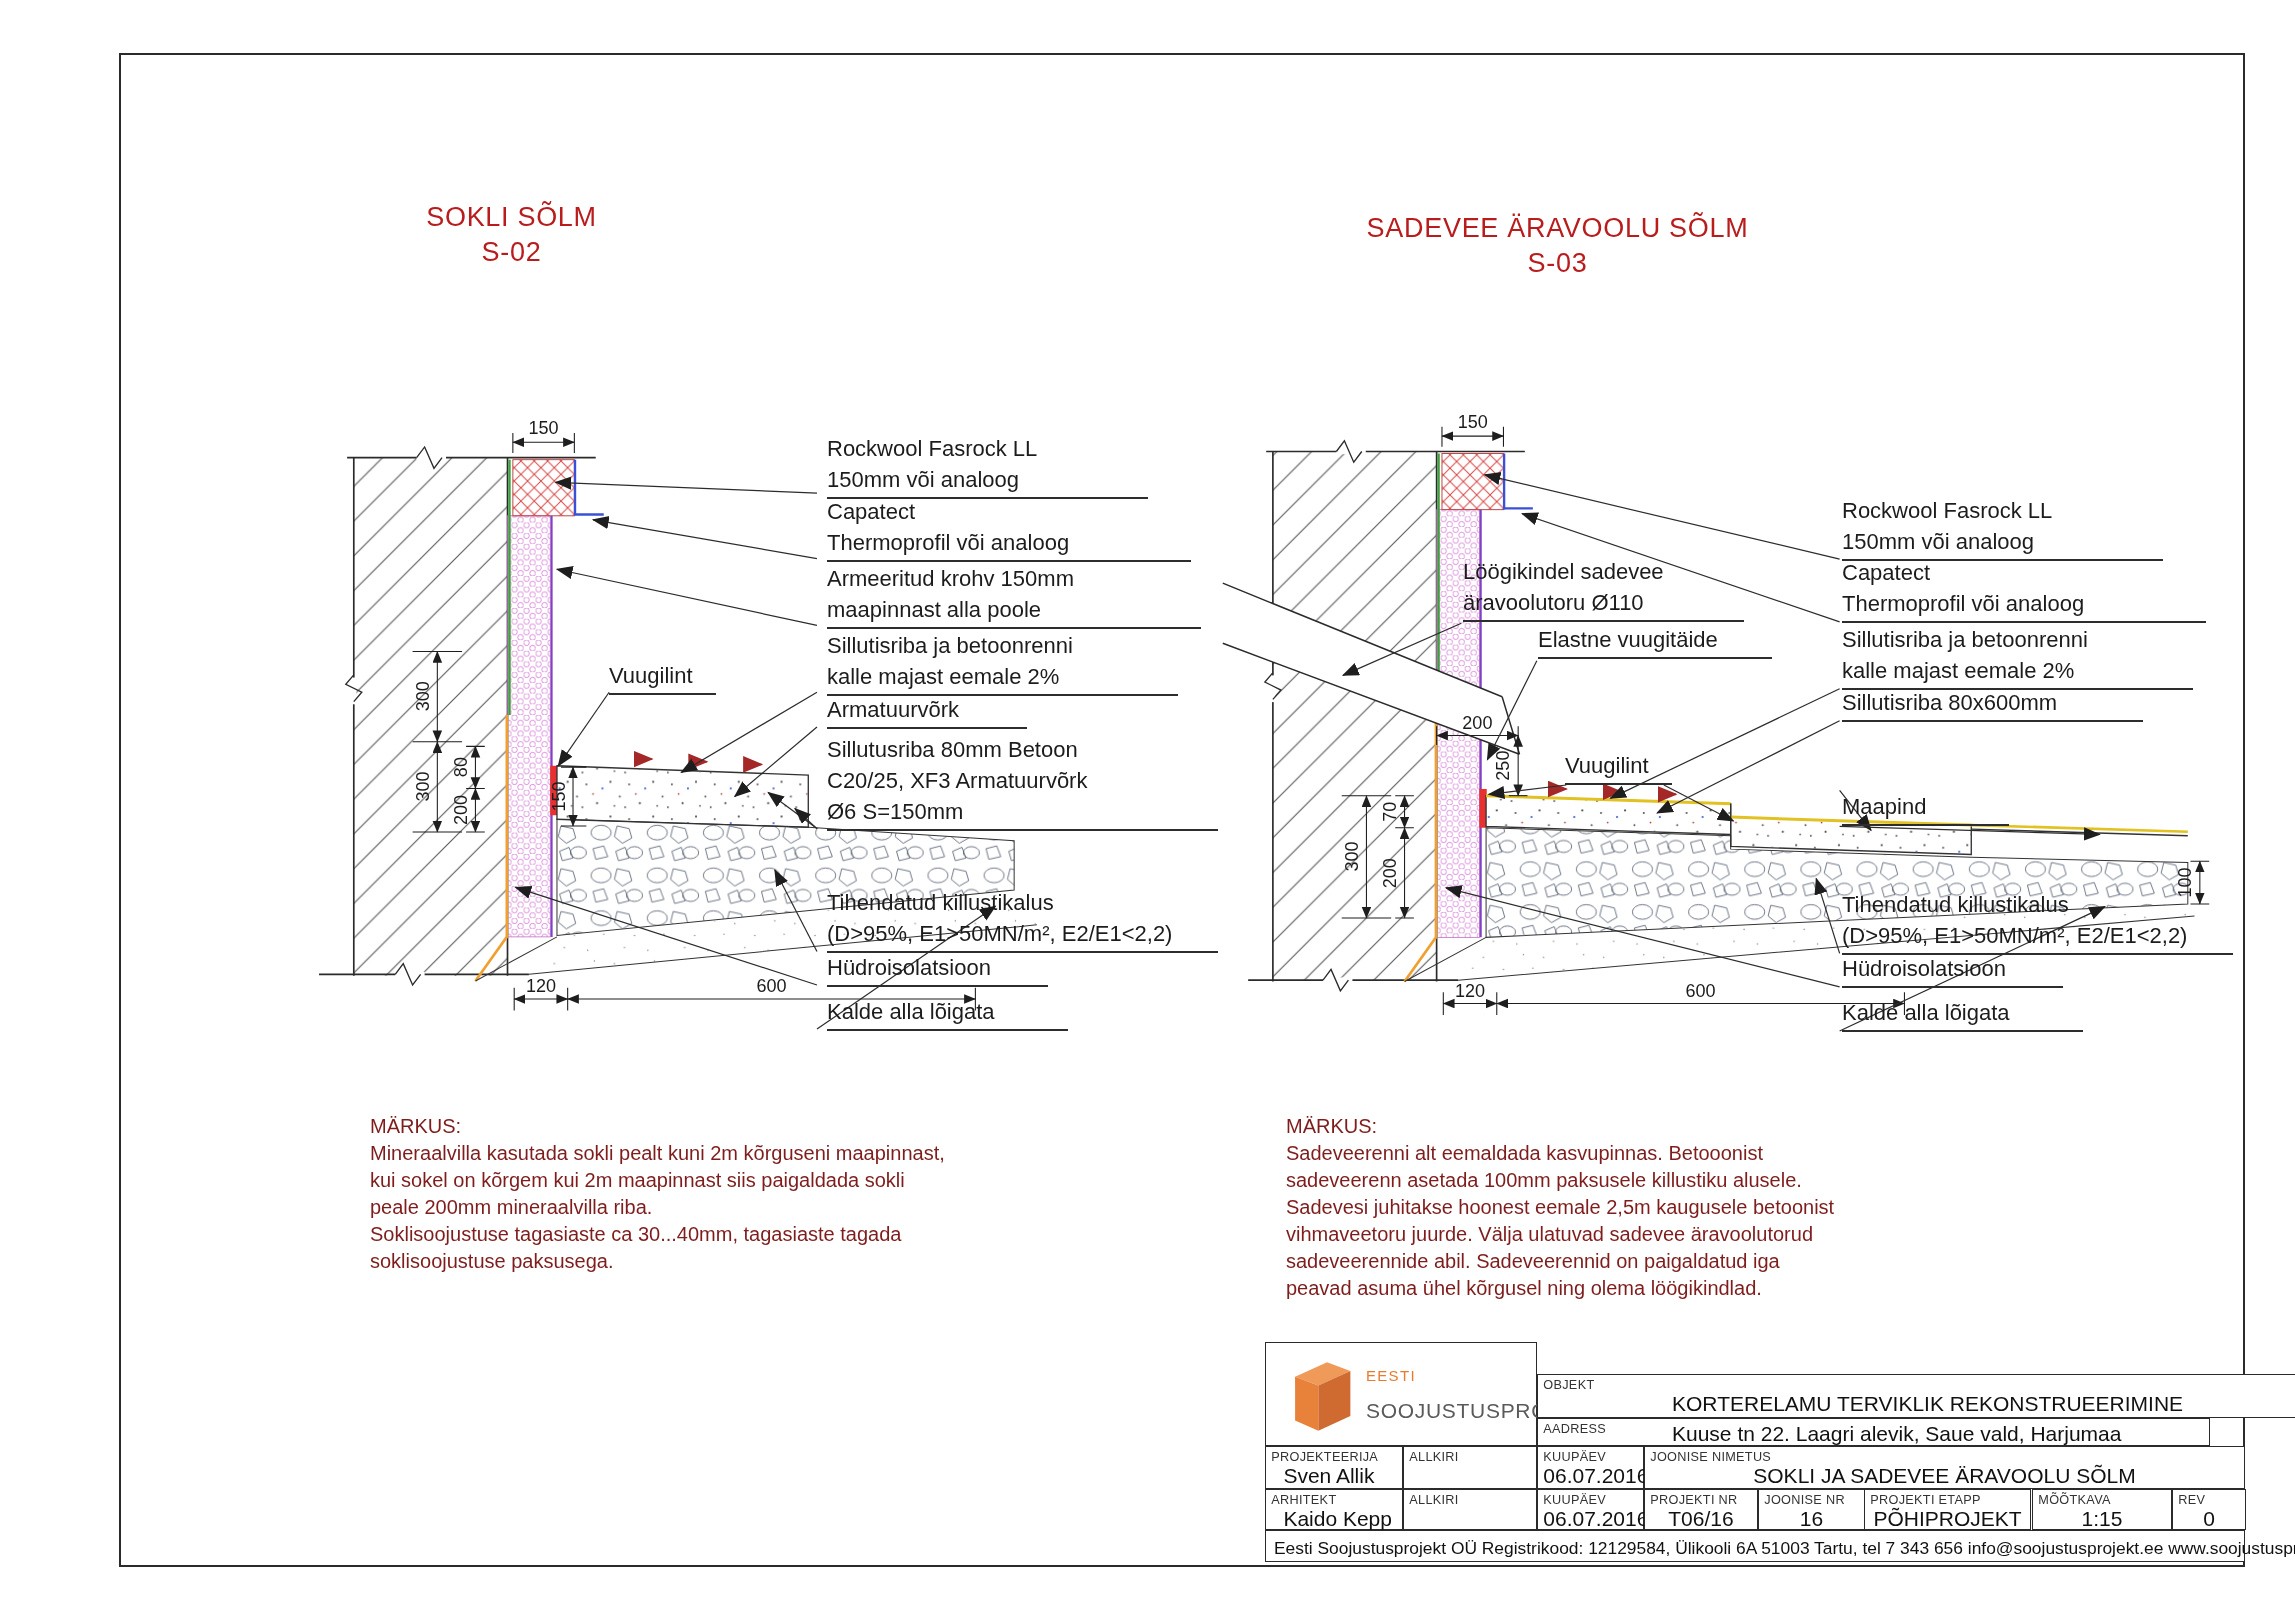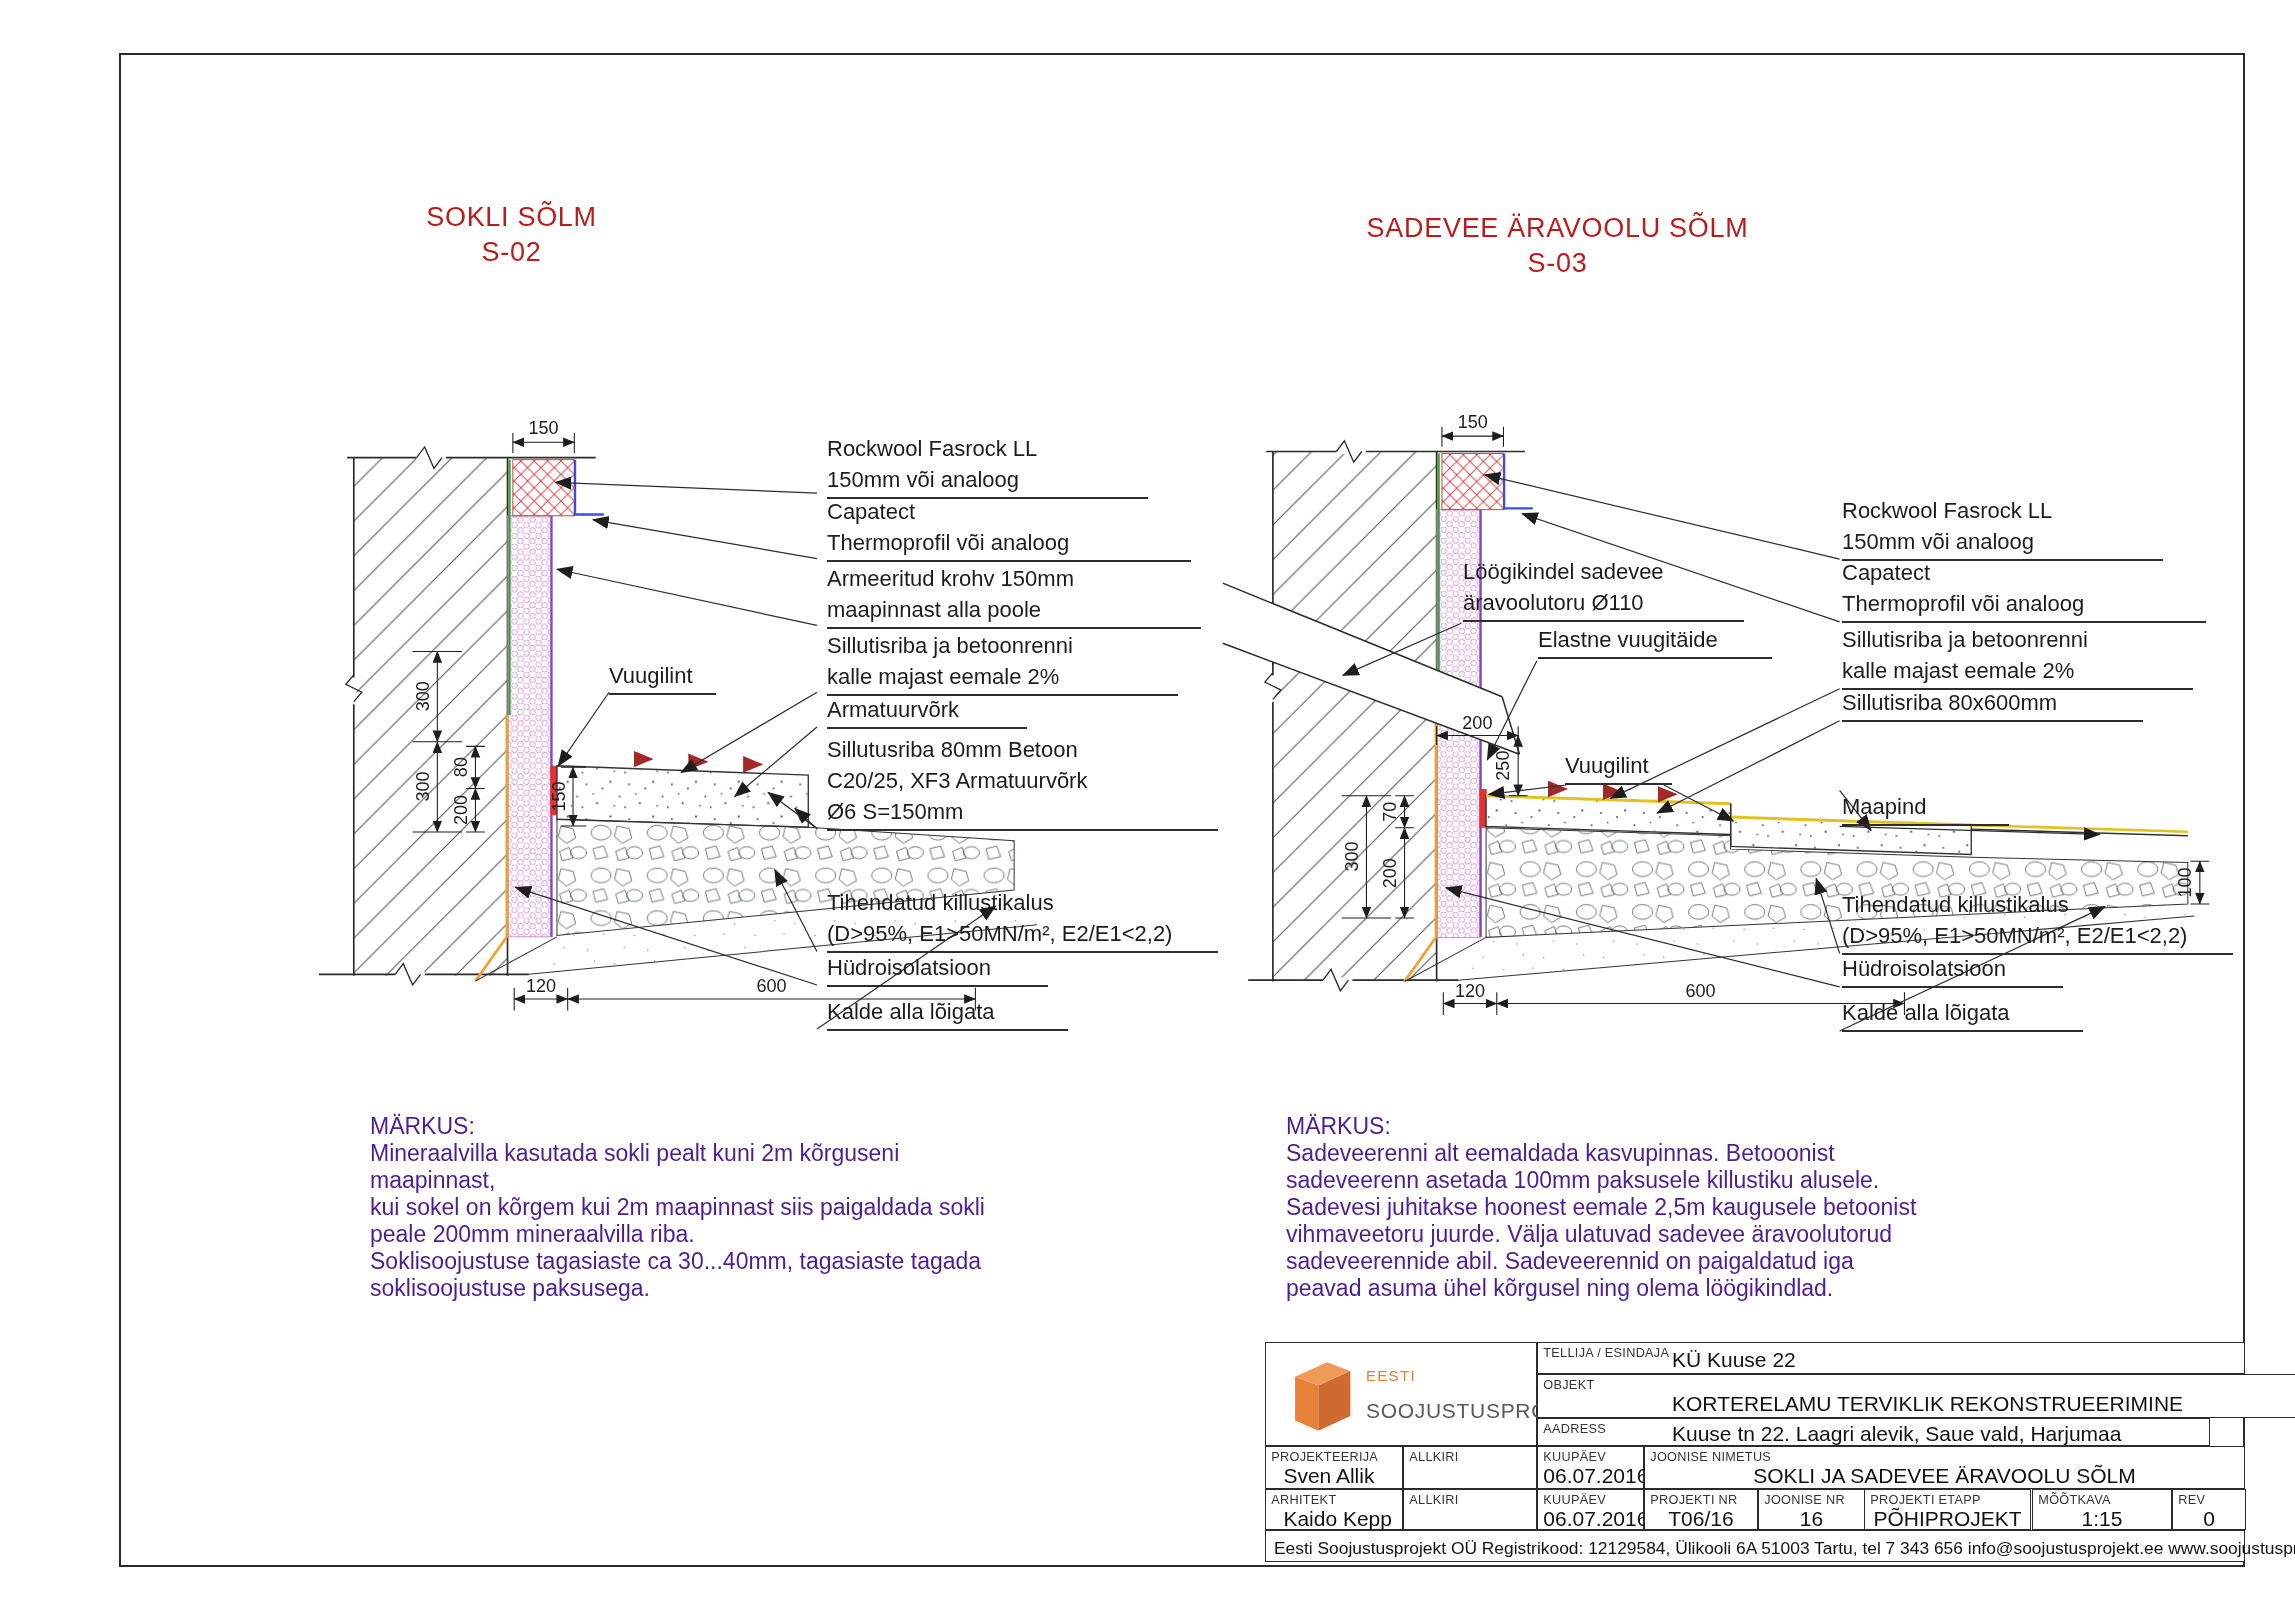--- a/index.html
+++ b/index.html
@@ -1,21 +1,21 @@
 <!DOCTYPE html>
 <html style="font-size:10.7px"><head>
 <meta charset="utf-8">
 <style>
   html,body{margin:0;padding:0;background:#e9e9e9;}
   #page{position:relative;width:2295px;height:1610px;background:#ffffff;overflow:hidden;
         font-family:"Liberation Sans",sans-serif;color:#1e1e1e;}
   #sheet-border{position:absolute;left:119px;top:53px;width:2122px;height:1510px;border:2px solid #2b2b2b;}
   .dtitle{position:absolute;text-align:center;font-size:27px;letter-spacing:0.7px;color:#b91c1c;line-height:35px;}
   .ann{position:absolute;font-size:22px;line-height:31px;color:#1c1c1c;border-bottom:2px solid #2d2d2d;padding-bottom:2px;}
-  .note{position:absolute;font-size:23px;line-height:27px;color:#4c1d95;}
+  .note{position:absolute;font-size:20px;line-height:27px;color:#7f1d1d;}
   svg{position:absolute;overflow:visible;}
   svg text{font-family:"Liberation Sans",sans-serif;font-size:27px;fill:#1c1c1c;}
   
   #tb{position:absolute;left:1265px;top:1342px;width:980px;height:221px;}
   .cell{position:absolute;border:1.3px solid #2b2b2b;box-sizing:border-box;background:#fff;}
   .lb{position:absolute;left:5.3px;top:2.7px;font-size:12.7px;color:#333;letter-spacing:0.3px;}
   .vl{position:absolute;font-size:21px;color:#111;white-space:nowrap;}
   .vc{position:absolute;left:0;right:0;text-align:center;font-size:21px;color:#111;white-space:nowrap;}
   .logo-text1{position:absolute;left:100px;top:24px;font-size:15px;letter-spacing:1.3px;color:#e87b30;}
   .logo-text2{position:absolute;left:100px;top:56px;font-size:21px;letter-spacing:0.7px;color:#5a5a5a;}
@@ -354,24 +354,20 @@
     <div class="cell" style="left:0;top:0;width:272px;height:104px;">
       <svg width="74" height="80" viewBox="0 0 90 110" style="left:18.7px;top:12px;">
         <polygon points="8,30 52,10 84,22 40,42" fill="#f09a5a"></polygon>
         <polygon points="8,30 40,42 40,104 8,90" fill="#e8813a"></polygon>
         <polygon points="40,42 84,22 84,84 40,104" fill="#cf6a30"></polygon>
       </svg>
       <div class="logo-text1">EESTI</div>
       <div class="logo-text2">SOOJUSTUSPROJEKT</div>
     </div>
 
-    <div class="cell" style="left:272px;top:0;width:708px;height:32px;">
-      <span class="lb">TELLIJA / ESINDAJA</span>
-      <span class="vl" style="left:134px;top:5.3px;">KÜ Kuuse 22</span>
-    </div>
     <div class="cell" style="left:272px;top:32px;width:808px;height:44px;">
       <span class="lb">OBJEKT</span>
       <span class="vl" style="left:134px;top:17.4px;">KORTERELAMU TERVIKLIK REKONSTRUEERIMINE</span>
     </div>
     <div class="cell" style="left:272px;top:76px;width:673px;height:28px;">
       <span class="lb">AADRESS</span>
       <span class="vl" style="left:134px;top:3.3px;">Kuuse tn 22. Laagri alevik, Saue vald, Harjumaa</span>
     </div>
 
     <div class="cell" style="left:0;top:104px;width:138px;height:43px;">

